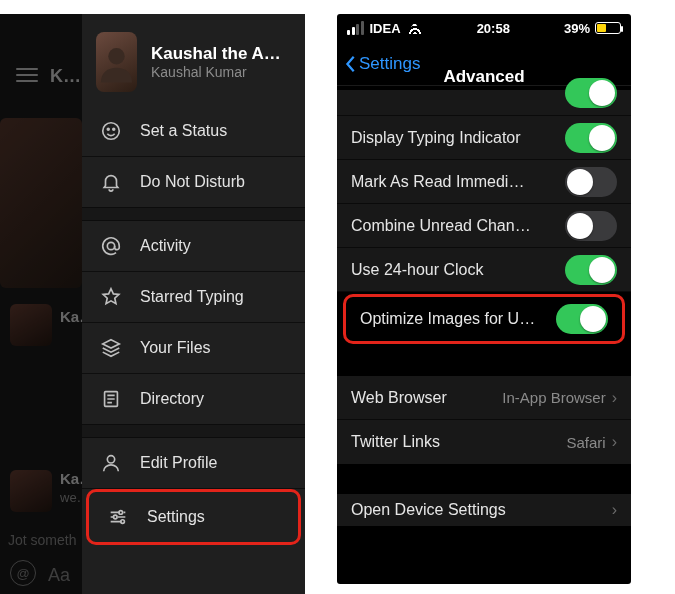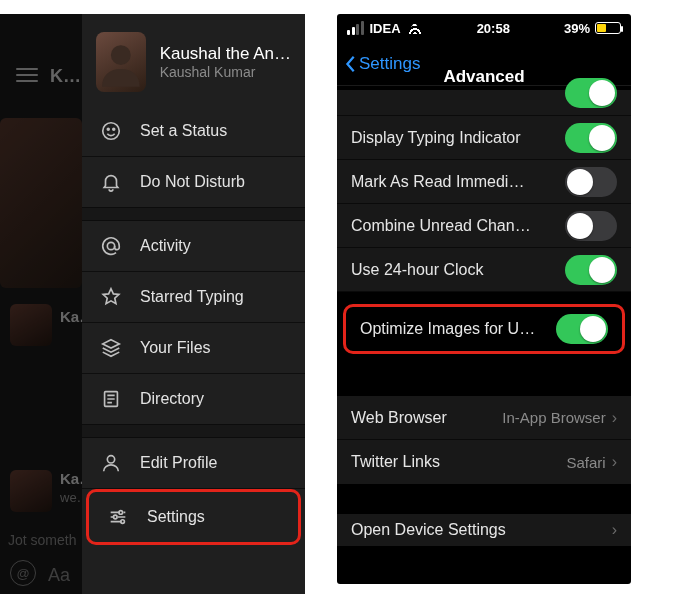--- a/index.html
+++ b/index.html
@@ -94,21 +94,21 @@
     gap: 14px;
   }
   .drawer-avatar {
     width: 60px; height: 60px; border-radius: 8px;
     background: linear-gradient(150deg,#6b4a3e 0%,#2c1d14 100%);
     display:flex;align-items:center;justify-content:center;
     overflow:hidden;
   }
   .drawer-avatar svg { width: 50px; height: 50px; }
   .drawer-header-text { line-height: 1.25; }
-  .drawer-title { font-size: 17px; font-weight: 400; color:#fff; white-space:nowrap; overflow:hidden; text-overflow:ellipsis; max-width: 140px;}
+  .drawer-title { font-size: 17px; font-weight: 700; color:#fff; white-space:nowrap; overflow:hidden; text-overflow:ellipsis; max-width: 140px;}
   .drawer-sub { font-size: 14px; color:#8b8b8b; }
   .drawer-item {
     display:flex; align-items:center; gap:18px;
     padding: 14px 18px;
     font-size: 16px;
     color: #e3e3e3;
   }
   .drawer-item .ic { width:22px; height:22px; display:flex;align-items:center;justify-content:center; color:#bfbfbf; flex-shrink:0;}
   .drawer-sep { height: 1px; background:#0e0e0e; margin: 0; }
   .drawer-sep.thick { height: 14px; background:#171717; border-top:1px solid #0c0c0c; border-bottom:1px solid #0c0c0c;}
@@ -179,21 +179,21 @@
   .toggle .knob {
     position:absolute; top:2px; width:26px; height:26px; background:#fff; border-radius:50%;
     box-shadow: 0 1px 2px rgba(0,0,0,0.4);
   }
   .toggle.on .knob { right:2px; }
   .toggle.off .knob { left:2px; }
   .red-frame-r {
     border: 3px solid #e3241a;
     border-radius: 10px;
     padding: 0;
-    margin: 12px 6px;
+    margin: 2px 6px;
   }
   .red-frame-r .setting-row { border-bottom:none; background:transparent;}
   .section-last { border-bottom:none; }
 </style>
 </head>
 <body>
 
 <div class="phone left">
   <div class="left-peek">
     <div class="peek-hamburger">

